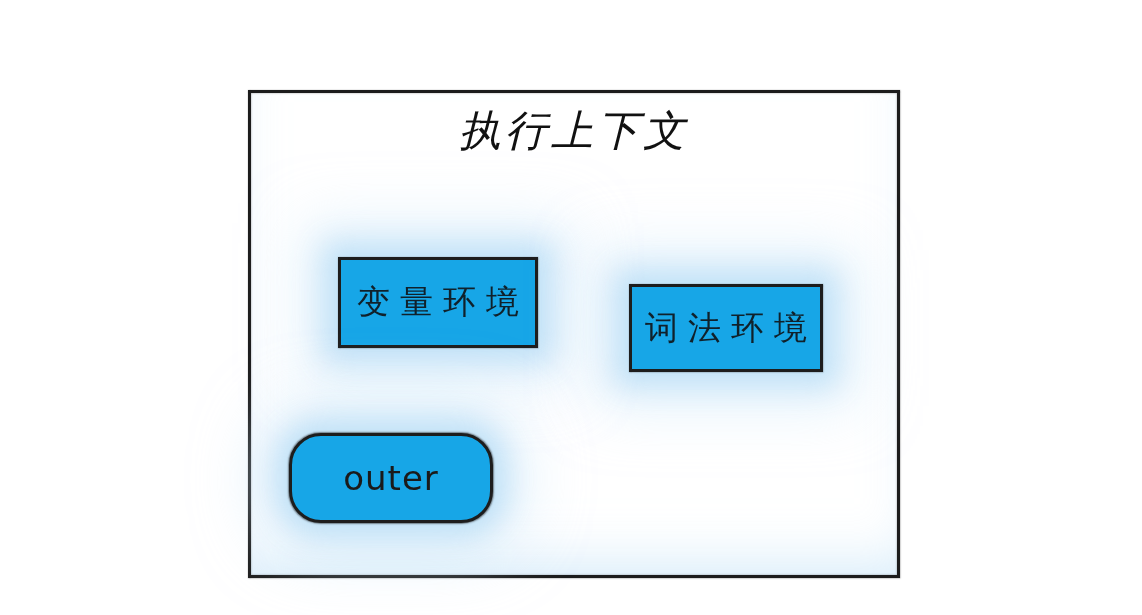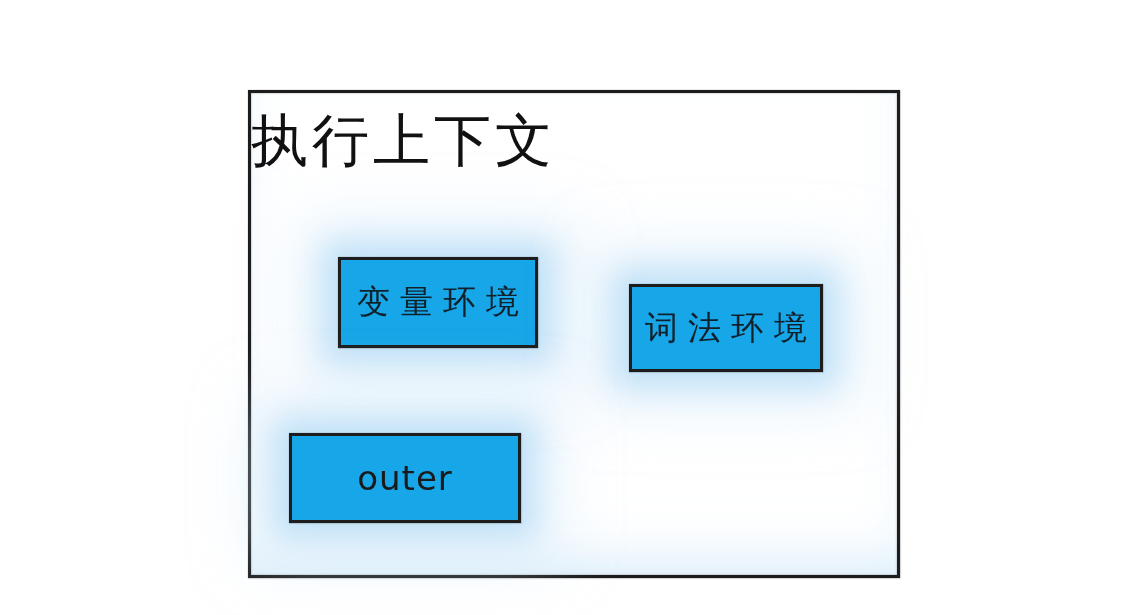--- a/index.html
+++ b/index.html
@@ -33,24 +33,26 @@
       0 0 1.5px 0.5px rgba(25,25,25,0.55),
       inset 0 0 2px rgba(25,25,25,0.45),
       inset 0 -34px 55px -24px rgba(190,224,248,0.65);
   }
 
   .frame-title {
     position: absolute;
     top: 10px;
     left: 0;
     width: 100%;
-    font-size: 57px;
+    text-align: center;
+    font-size: 42px;
     font-weight: 500;
     letter-spacing: 4px;
     color: #111111;
+    font-style: italic;
   }
 
   
   .node {
     position: absolute;
     display: flex;
     align-items: center;
     justify-content: center;
     border: 3px solid #1d1d1d;
     color: #10212b;
@@ -72,21 +74,21 @@
   .node-label-en {
     font-size: 34px;
     font-weight: 400;
     letter-spacing: 1px;
     color: #1a1a1a;
     white-space: nowrap;
   }
 
   .node-variable { left: 43px;  top: 164px; width: 200px; height: 91px; margin-left: 44px; }
   .node-lexical  { left: 378px; top: 165px; width: 194px; height: 88px; }
-  .node-outer    { left: 38px;  top: 340px; width: 232px; height: 90px; }
+  .node-outer    { left: 38px;  top: 340px; width: 204px; height: 90px; border-radius: 32px; }
   .node-this     { left: 373px; top: 343px; width: 201px; height: 83px; }
 </style>
 </head>
 <body>
 
 <div class="stage">
 
   <div class="frame">
 
     <div class="frame-title">执行上下文</div>

